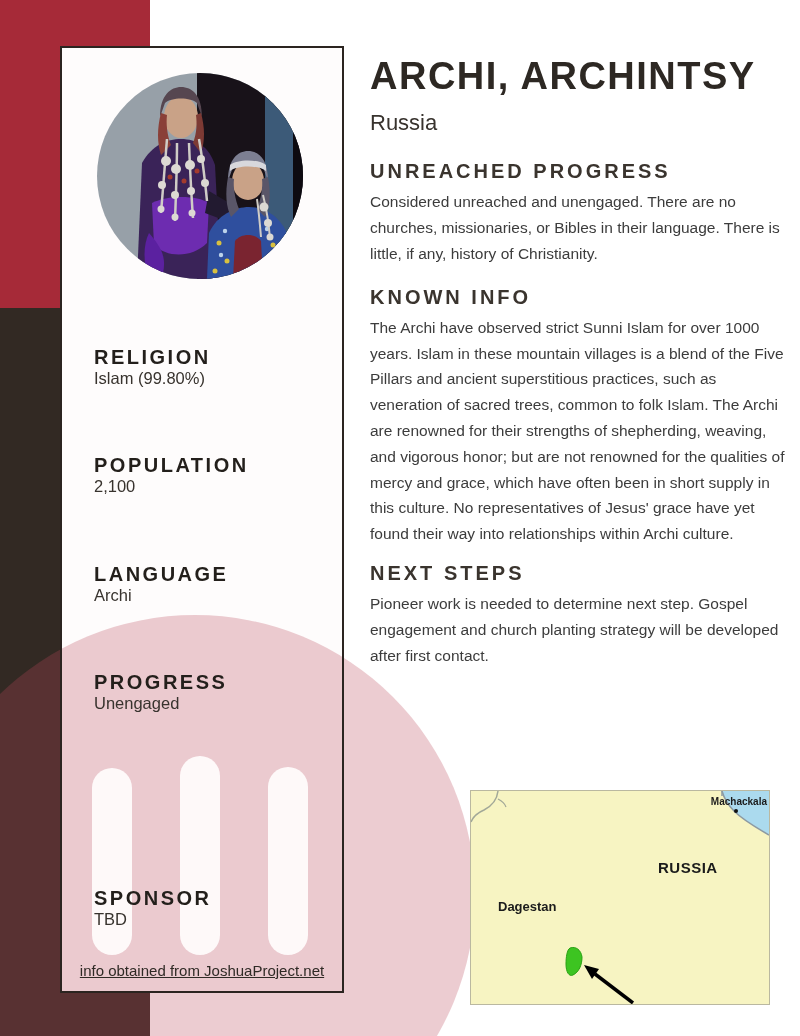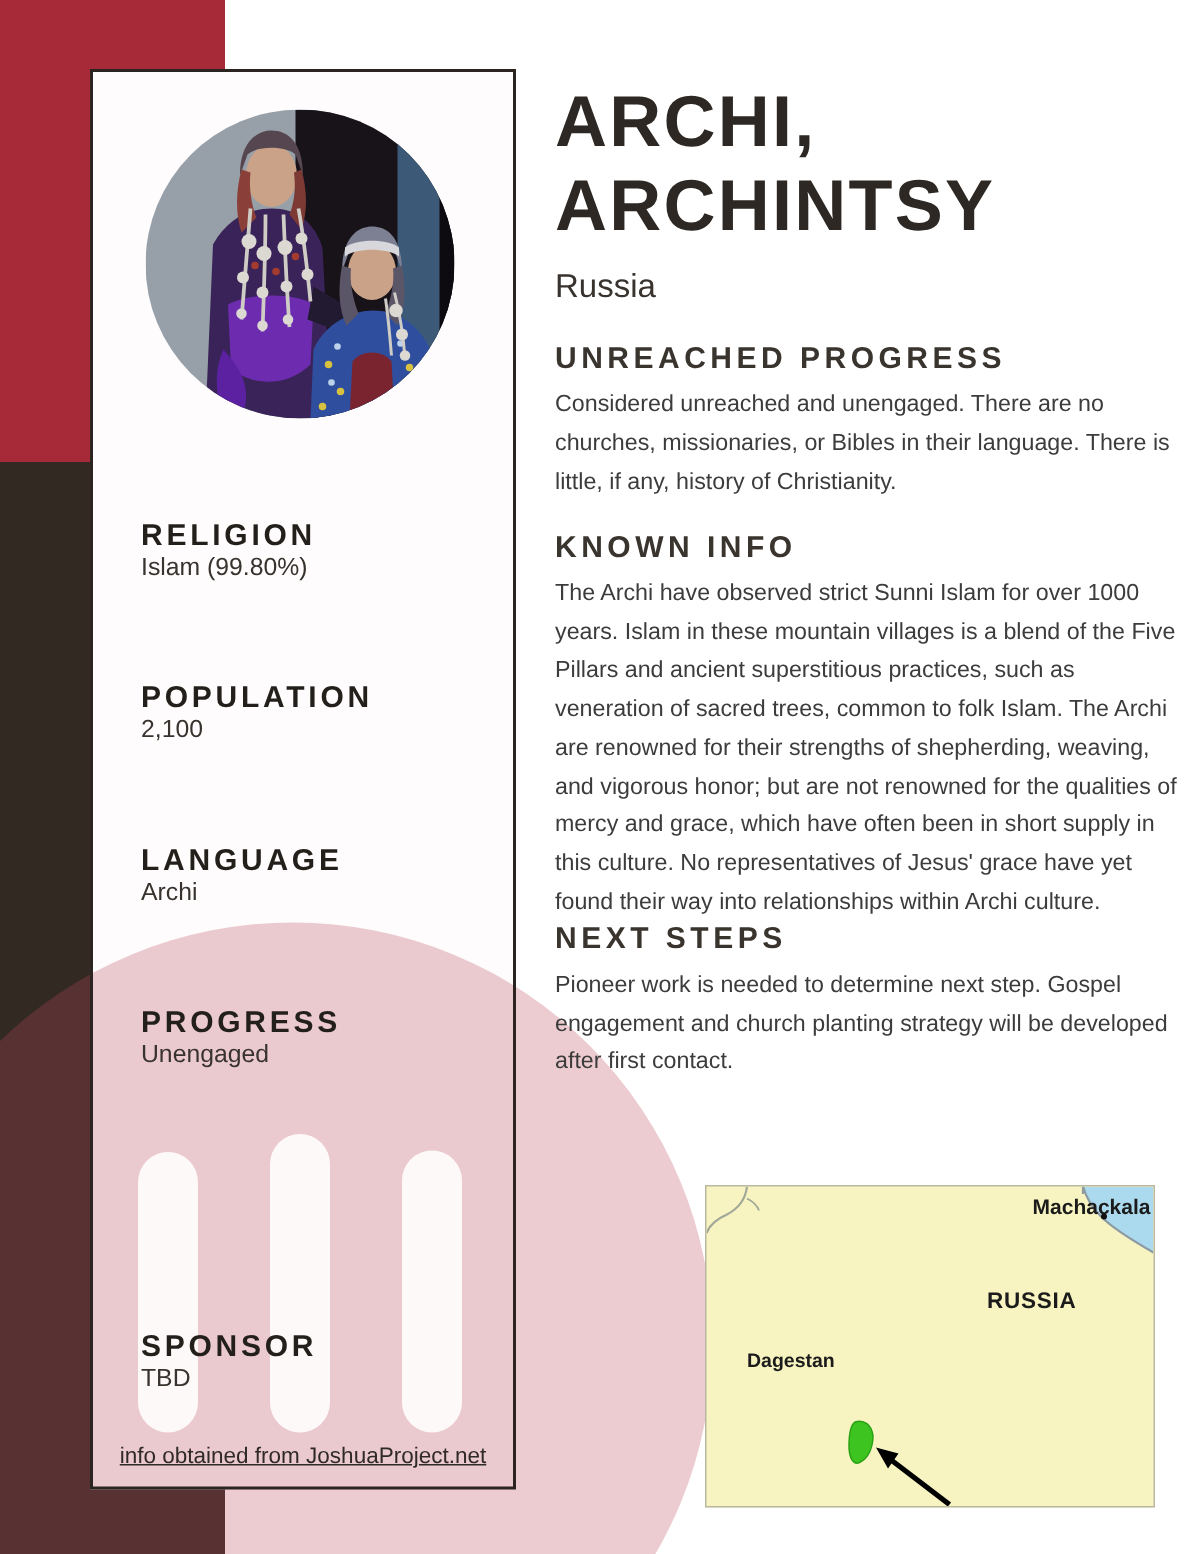--- a/index.html
+++ b/index.html
@@ -25,31 +25,31 @@
   .stat .val{font-size:16.5px;margin-top:0;color:#38332e;}
   .s0{top:300px}.s1{top:408px}.s2{top:517px}.s3{top:625px}.s4{top:733px}.s5{top:841px}
   .pillar{position:absolute;width:40px;border-radius:22px;background:rgba(255,252,252,0.94);z-index:0;}
   .p1{left:32px;top:722px;height:187px;}
   .p2{left:120px;top:710px;height:199px;}
   .p3{left:208px;top:721px;height:188px;}
   .stat,.credit{z-index:2;position:absolute;}
   .credit{left:0;top:916px;width:100%;text-align:center;font-size:15px;color:#2f2a25;text-decoration:underline;}
   
   .right-col{position:absolute;left:370px;top:54px;width:415px;z-index:5;}
-  .title{font-size:48px;line-height:1.17;font-weight:800;letter-spacing:1.5px;color:#2d2823;}
+  .title{font-size:38px;line-height:1.17;font-weight:800;letter-spacing:1.5px;color:#2d2823;}
   .country{font-size:22px;color:#38332e;margin-top:12px;}
   .sec-head{font-size:20px;font-weight:bold;letter-spacing:3px;color:#3a342e;}
   .sec-body{font-size:15.5px;line-height:25.8px;color:#3c3c3c;margin-top:6px;}
-  .m-t1{margin-top:24px;} .m-t2{margin-top:19px;} .m-t3{}
+  .m-t1{margin-top:24px;} .m-t2{margin-top:19px;} .m-t3{margin-top:15px;}
   
   .map{position:absolute;left:470px;top:790px;width:300px;height:215px;background:#f7f4c2;
     border:1px solid #bab8a0;box-sizing:border-box;z-index:5;overflow:hidden;}
   .map svg{position:absolute;left:0;top:0;}
   .map-label{position:absolute;font-weight:bold;color:#1b1b1b;}
-  .lbl-city{right:2px;top:5px;font-size:14px;}
+  .lbl-city{right:2px;top:5px;font-size:10px;}
   .lbl-country{left:187px;top:68px;font-size:15px;letter-spacing:0.5px;}
   .lbl-region{left:27px;top:108px;font-size:13px;}
   .city-dot{position:absolute;left:263px;top:18px;width:4px;height:4px;background:#111;border-radius:50%;}
 </style>
 </head>
 <body>
 
 <div class="page">
 
   <div class="block-red"></div>

